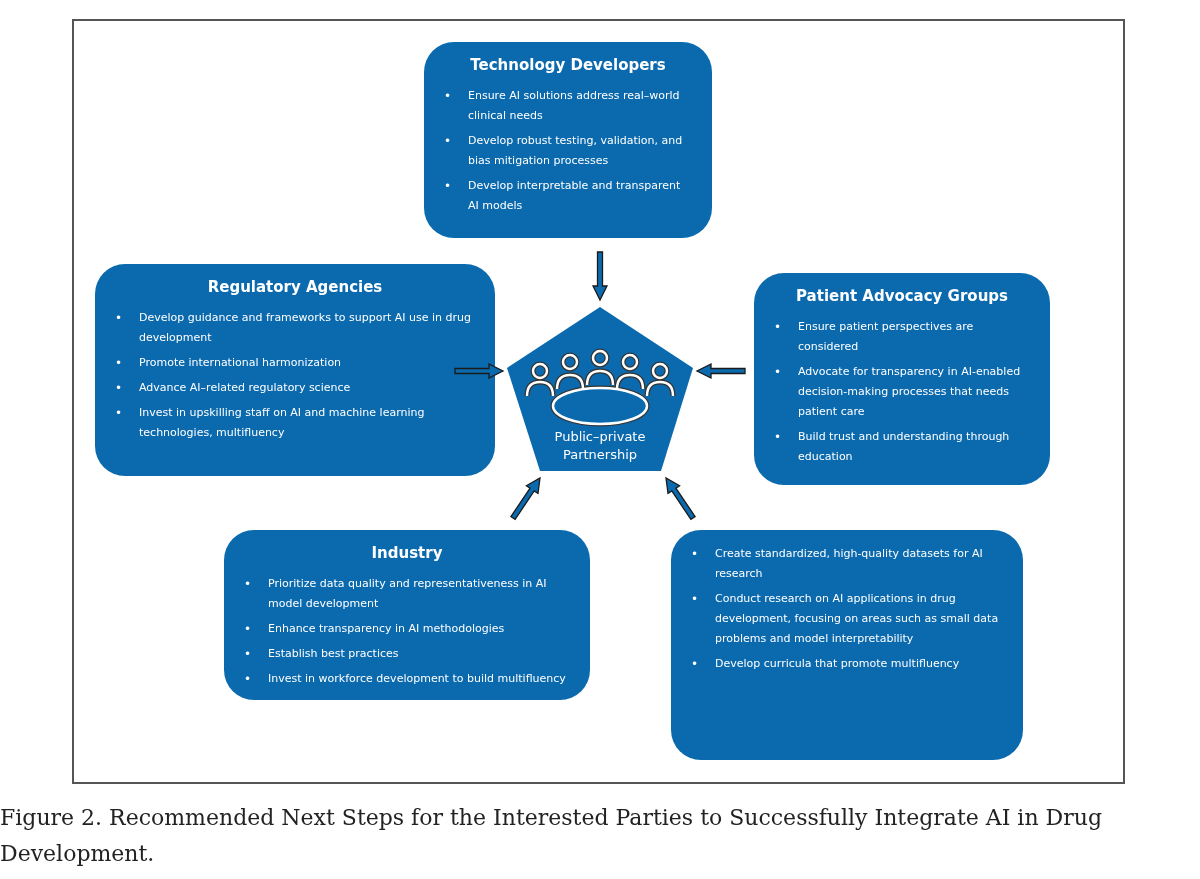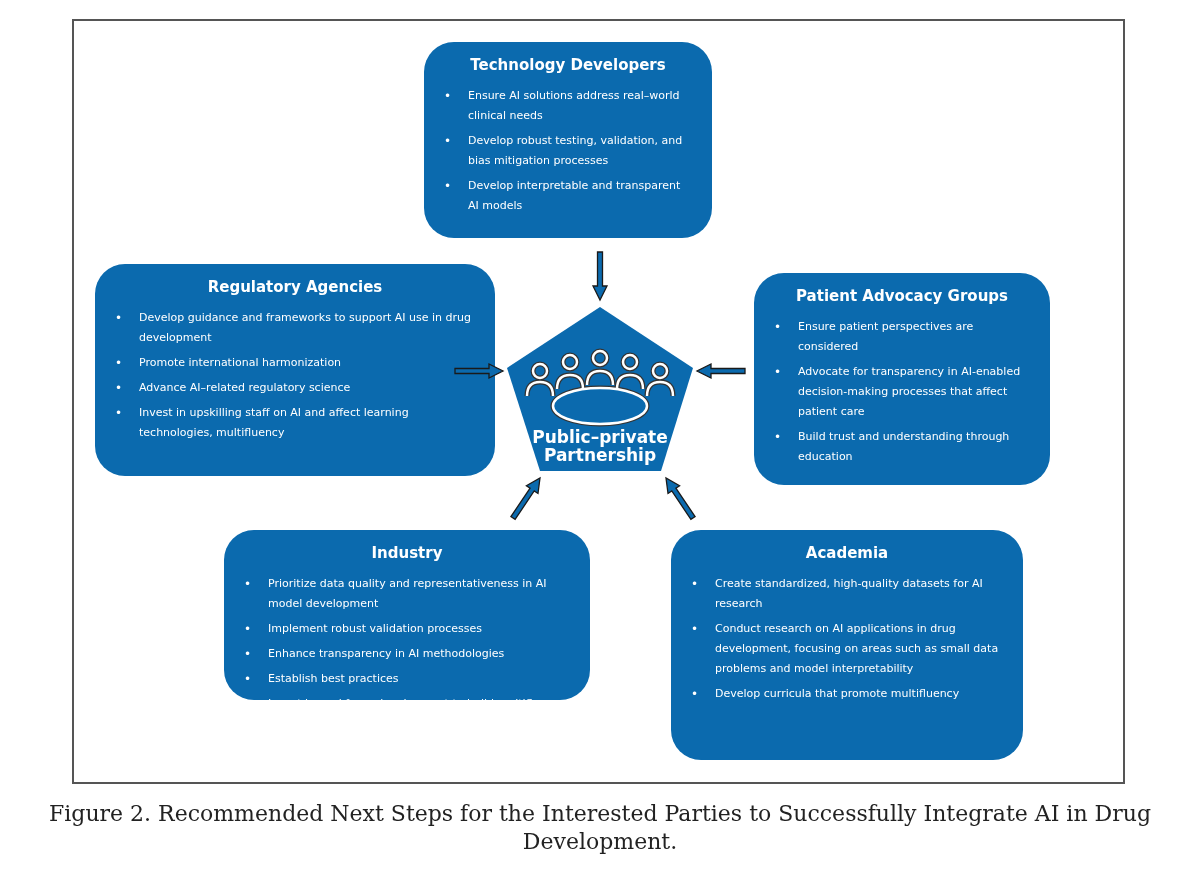--- a/index.html
+++ b/index.html
@@ -9,22 +9,22 @@
   .box h3 { margin: 0 0 12px 0; text-align: center; font-size: 15px; font-weight: bold; letter-spacing: 0; }
   .box ul { margin: 0; padding: 0; list-style: none; }
   .box li { position: relative; padding-left: 24px; font-size: 11px; line-height: 20px; margin-bottom: 5px; }
   .box li::before { content: "•"; position: absolute; left: 0; top: 0; font-size: 12px; }
   #box-tech { left: 424px; top: 42px; width: 288px; height: 196px; }
   #box-reg  { left: 95px;  top: 264px; width: 400px; height: 212px; }
   #box-pat  { left: 754px; top: 273px; width: 296px; height: 212px; }
   #box-ind  { left: 224px; top: 530px; width: 366px; height: 170px; }
   #box-aca  { left: 671px; top: 530px; width: 352px; height: 230px; }
   .center-svg { position: absolute; left: 0; top: 0; }
-  .pp-label { position: absolute; left: 520px; top: 428px; width: 160px; text-align: center; color: #fff; font-weight: bold; font-size: 17px; line-height: 18px; }
-  .caption { position: absolute; left: 0; top: 800px; width: 1200px; text-align: center; font-family: "DejaVu Serif", serif; font-size: 22px; line-height: 28px; color: #222; }
+  .pp-label { position: absolute; left: 520px; top: 428px; width: 160px; text-align: center; color: #fff; font-weight: normal; font-size: 13px; line-height: 18px; }
+  .caption { position: absolute; left: 0; top: 800px; width: 1200px; font-family: "DejaVu Serif", serif; font-size: 22px; line-height: 36px; color: #222; }
 </style>
 </head>
 <body>
 
 <div class="frame"></div>
 
 <div class="box" id="box-tech">
   <h3>Technology Developers</h3>
   <ul>
     <li>Ensure AI solutions address real–world clinical needs</li>
@@ -32,46 +32,44 @@
     <li>Develop interpretable and transparent AI models</li>
   </ul>
 </div>
 
 <div class="box" id="box-reg">
   <h3>Regulatory Agencies</h3>
   <ul>
     <li>Develop guidance and frameworks to support AI use in drug development</li>
     <li>Promote international harmonization</li>
     <li>Advance AI–related regulatory science</li>
-    <li>Invest in upskilling staff on AI and affect learning technologies, multifluency</li>
+    <li>Invest in upskilling staff on AI and machine learning technologies, multifluency</li>
   </ul>
 </div>
 
 <div class="box" id="box-pat">
   <h3>Patient Advocacy Groups</h3>
   <ul>
     <li>Ensure patient perspectives are considered</li>
-    <li>Advocate for transparency in AI-enabled decision-making processes that affect patient care</li>
+    <li>Advocate for transparency in AI-enabled decision-making processes that needs patient care</li>
     <li>Build trust and understanding through education</li>
   </ul>
 </div>
 
 <div class="box" id="box-ind">
   <h3>Industry</h3>
   <ul>
     <li>Prioritize data quality and representativeness in AI model development</li>
-    <li>Implement robust validation processes</li>
     <li>Enhance transparency in AI methodologies</li>
     <li>Establish best practices</li>
     <li>Invest in workforce development to build multifluency</li>
   </ul>
 </div>
 
 <div class="box" id="box-aca">
-  <h3>Academia</h3>
   <ul>
     <li>Create standardized, high-quality datasets for AI research</li>
     <li>Conduct research on AI applications in drug development, focusing on areas such as small data problems and model interpretability</li>
     <li>Develop curricula that promote multifluency</li>
   </ul>
 </div>
 
 <svg class="center-svg" width="1200" height="879">
   <defs>
     <marker id="ah" markerWidth="10" markerHeight="10" refX="5" refY="5" orient="auto" markerUnits="userSpaceOnUse"></marker>

